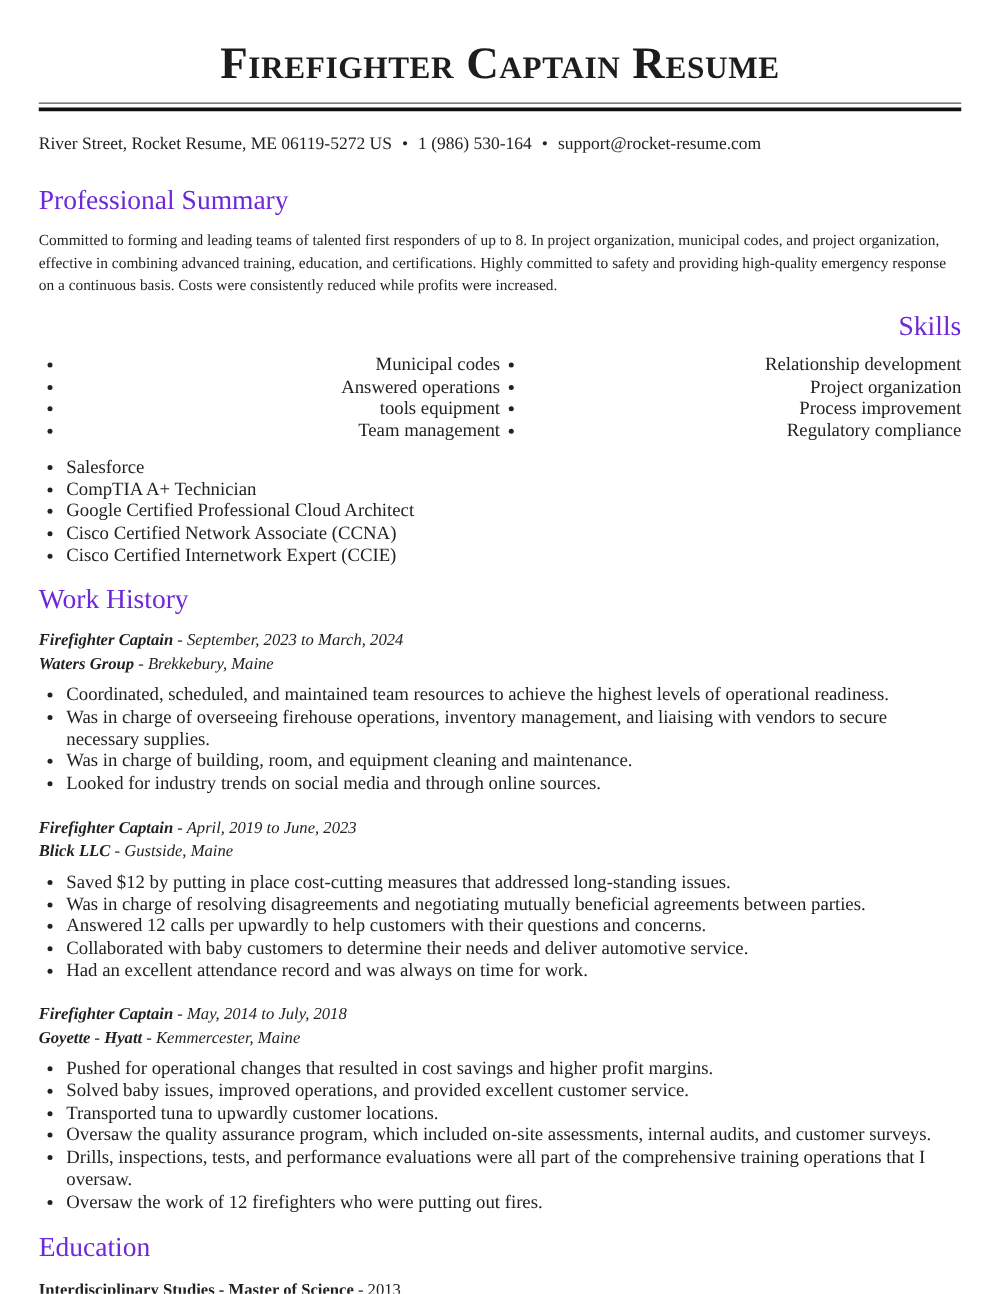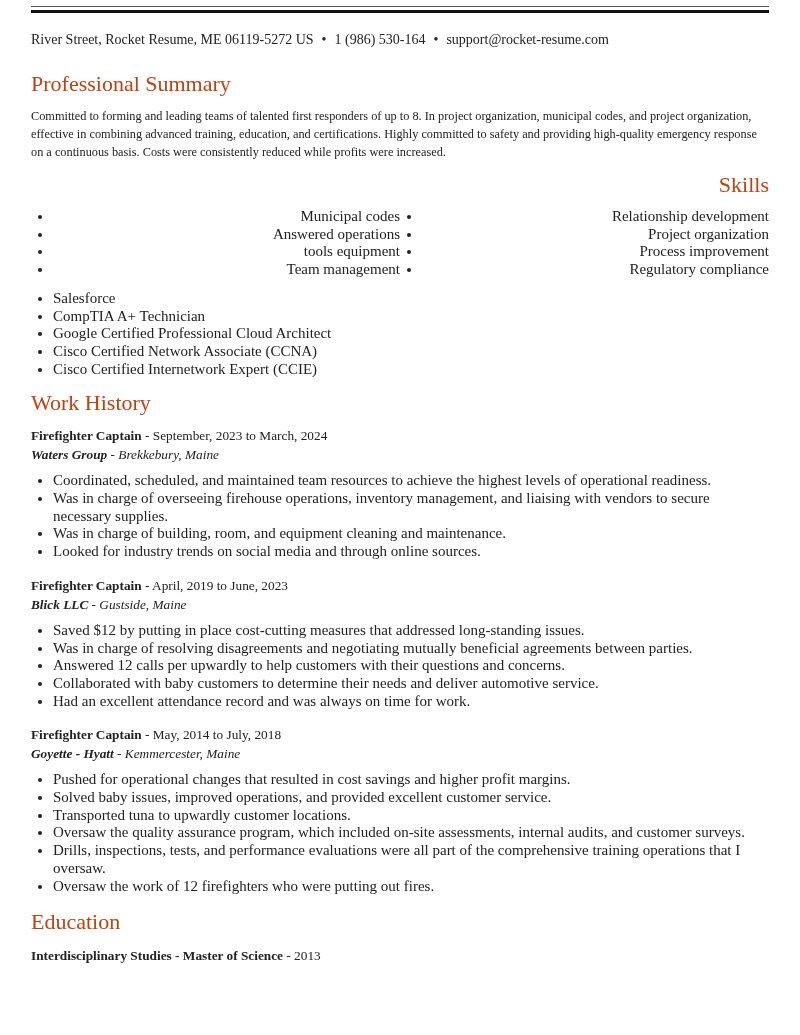--- a/index.html
+++ b/index.html
@@ -16,38 +16,39 @@
     color: #1d1d1d;
   }
   .rule-wrap { margin-top: 6px; }
   .rule-thin { height: 1px; background: #555; }
   .rule-thick { height: 3px; background: #111; margin-top: 3px; }
   .contact {
     font-size: 14px; margin-top: 18px; line-height: 18px;
   }
   .contact .sep { margin: 0 8px; }
   h2 {
-    font-weight: normal; font-size: 22px; margin: 0; line-height: 28px; color: #c2410c;
+    font-weight: normal; font-size: 22px; margin: 0; line-height: 28px; color: #6d28d9;
   }
   .summary { font-size: 12.3px; line-height: 18px; margin: 9px 0 0 0; }
   ul { margin: 0; padding: 0 0 0 22px; list-style: disc; }
   li { font-size: 15px; line-height: 17.7px; }
   .skills { display: flex; margin-top: 9px; }
   .skills ul { flex: 1; }
-  .job-title { font-size: 13.3px; line-height: 19px; }
+  .job-title { font-size: 13.3px; line-height: 19px; font-style: italic; }
   .job-title b { font-weight: bold; }
   .job-company { font-size: 13.3px; line-height: 19px; font-style: italic; }
   .job-company b { font-weight: bold; }
   .job ul { margin-top: 8px; }
   .edu-line { font-size: 13.3px; line-height: 19px; }
 </style>
 </head>
 <body>
 
 <div class="page">
+  <h1 class="title">Firefighter Captain Resume</h1>
   <div class="rule-wrap">
     <div class="rule-thin"></div>
     <div class="rule-thick"></div>
   </div>
   <div class="contact">
     <span>River Street, Rocket Resume, ME 06119-5272 US</span><span class="sep">•</span><span>1 (986) 530-164</span><span class="sep">•</span><span>support@rocket-resume.com</span>
   </div>
 
   <section style="margin-top:21px;">
     <h2>Professional Summary</h2>

